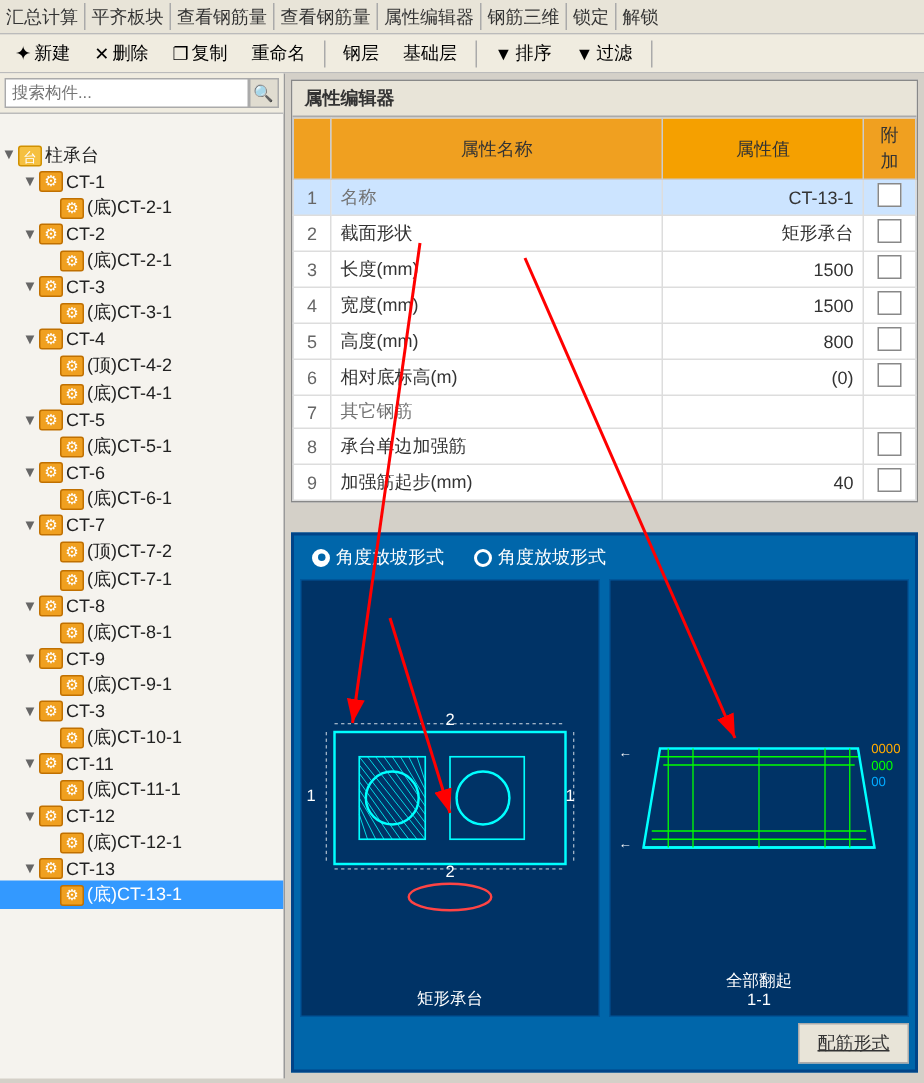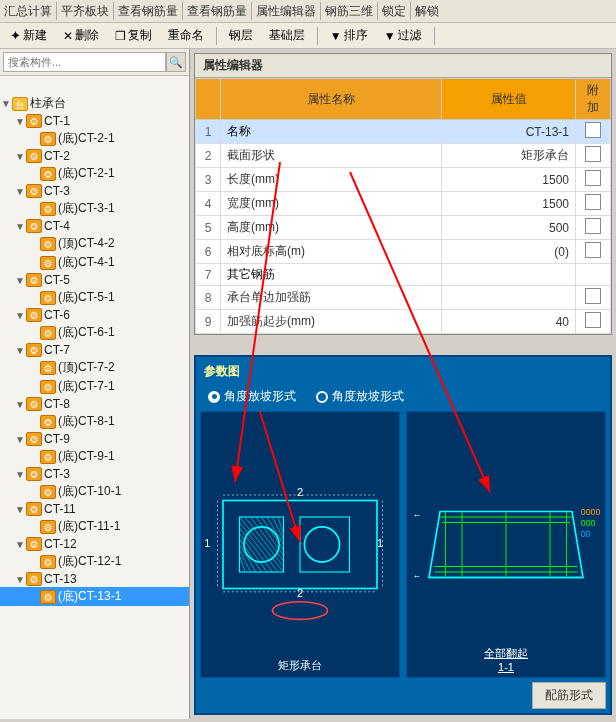--- a/index.html
+++ b/index.html
@@ -179,21 +179,21 @@
     }
     .prop-table tr.selected-row td {
       background: #cce4ff;
     }
     .prop-table .row-num {
       color: #666;
       text-align: center;
       width: 25px;
     }
     .prop-table .prop-name {
-      color: #000000;
+      color: #737373;
     }
     .prop-table .prop-name.black {
       color: #333;
     }
     .prop-table .prop-val {
       text-align: right;
       color: #333;
     }
     .prop-table .prop-check {
       text-align: center;
@@ -288,20 +288,21 @@
     }
     .config-btn {
       align-self: flex-end;
       margin-top: 4px;
       padding: 4px 12px;
       background: #e8e4d8;
       border: 1px solid #aaa;
       font-size: 12px;
       cursor: pointer;
       color: #333;
+      text-decoration: underline;
     }
 
     
     .svg-left, .svg-right {
       width: 100%;
       height: 100%;
     }
   </style>
 </head>
 <body>
@@ -578,21 +579,21 @@
             </tr>
             <tr>
               <td class="row-num">4</td>
               <td class="prop-name black">宽度(mm)</td>
               <td class="prop-val">1500</td>
               <td class="prop-check"><span class="checkbox-cell"></span></td>
             </tr>
             <tr>
               <td class="row-num">5</td>
               <td class="prop-name black">高度(mm)</td>
-              <td class="prop-val">500</td>
+              <td class="prop-val">800</td>
               <td class="prop-check"><span class="checkbox-cell"></span></td>
             </tr>
             <tr>
               <td class="row-num">6</td>
               <td class="prop-name black">相对底标高(m)</td>
               <td class="prop-val">(0)</td>
               <td class="prop-check"><span class="checkbox-cell"></span></td>
             </tr>
             <tr>
               <td class="row-num">7</td>
@@ -610,21 +611,20 @@
               <td class="row-num">9</td>
               <td class="prop-name black">加强筋起步(mm)</td>
               <td class="prop-val">40</td>
               <td class="prop-check"><span class="checkbox-cell"></span></td>
             </tr>
           </tbody>
       </table>
     </div>
 
     <div class="ref-section">
-      <div class="ref-title">参数图</div>
       <div class="ref-options">
         <label class="ref-option">
           <div class="radio-circle">
             <div class="radio-dot"></div>
           </div>
           <span>角度放坡形式</span>
         </label>
         <label class="ref-option">
           <div class="radio-empty"></div>
           <span>角度放坡形式</span>
@@ -695,21 +695,21 @@
             <line x1="130" y1="50" x2="130" y2="110" stroke="#00ff00" stroke-width="0.8"></line>
             <line x1="145" y1="50" x2="145" y2="110" stroke="#00ff00" stroke-width="0.8"></line>
 
             <text x="5" y="55" fill="white" font-size="8">←</text>
             <text x="5" y="110" fill="white" font-size="8">←</text>
 
             <text x="158" y="53" fill="#ffaa00" font-size="8">0000</text>
             <text x="158" y="63" fill="#00ff00" font-size="8">000</text>
             <text x="158" y="73" fill="#00aaff" font-size="8">00</text>
           </svg>
-          <div class="diagram-label" style="white-space:pre-line;text-decoration:underline;">全部翻起
+          <div class="diagram-label" style="white-space:pre-line;">全部翻起
 1-1</div>
         </div>
       </div>
 
       <div style="position:relative;">
       </div>
 
       <button class="config-btn">配筋形式</button>
     </div>
 

